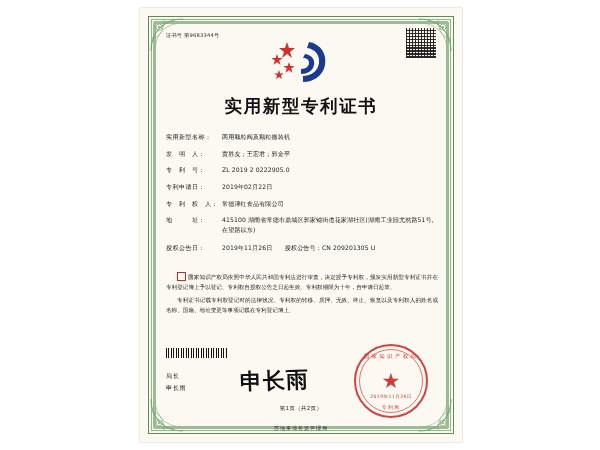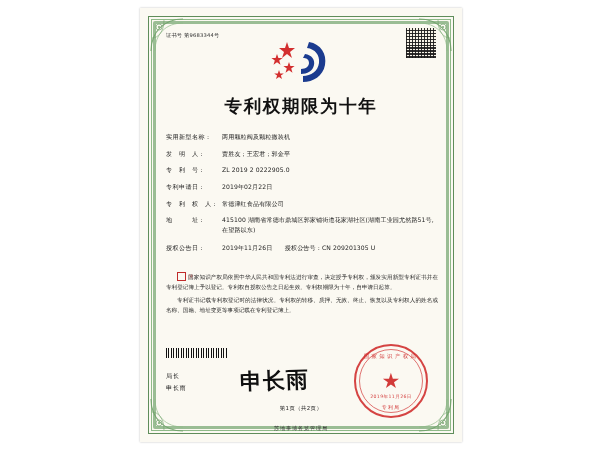--- a/index.html
+++ b/index.html
@@ -304,21 +304,21 @@
         <path d="M40 16 C47 17 50 22 49 27 C48 33 42 36 36 36 L36 31 C41 31 44 28 44 25 C44 21 41 20 38 20 Z" fill="#1b3b8f"></path>
         <g fill="#d32f2f">
           <polygon points="22,4 24,10 30,10 25,14 27,20 22,16 17,20 19,14 14,10 20,10"></polygon>
           <polygon points="12,16 13.4,20 17.6,20 14.2,22.6 15.5,26.8 12,24.2 8.5,26.8 9.8,22.6 6.4,20 10.6,20"></polygon>
           <polygon points="24,24 25.4,28 29.6,28 26.2,30.6 27.5,34.8 24,32.2 20.5,34.8 21.8,30.6 18.4,28 22.6,28"></polygon>
           <polygon points="14,32 15.2,35.4 18.8,35.4 15.9,37.6 17,41 14,38.9 11,41 12.1,37.6 9.2,35.4 12.8,35.4"></polygon>
         </g>
       </svg>
     </div>
 
-    <div class="title">专利权期限为十年</div>
+    <div class="title">实用新型专利证书</div>
 
     <div class="fields">
       <div class="field">
         <div class="lab">实用新型名称：</div>
         <div class="val">两用颗粒阀及颗粒撒装机</div>
       </div>
       <div class="field">
         <div class="lab">发　明　人：</div>
         <div class="val">贾胜友；王宏君；郭金平</div>
       </div>

